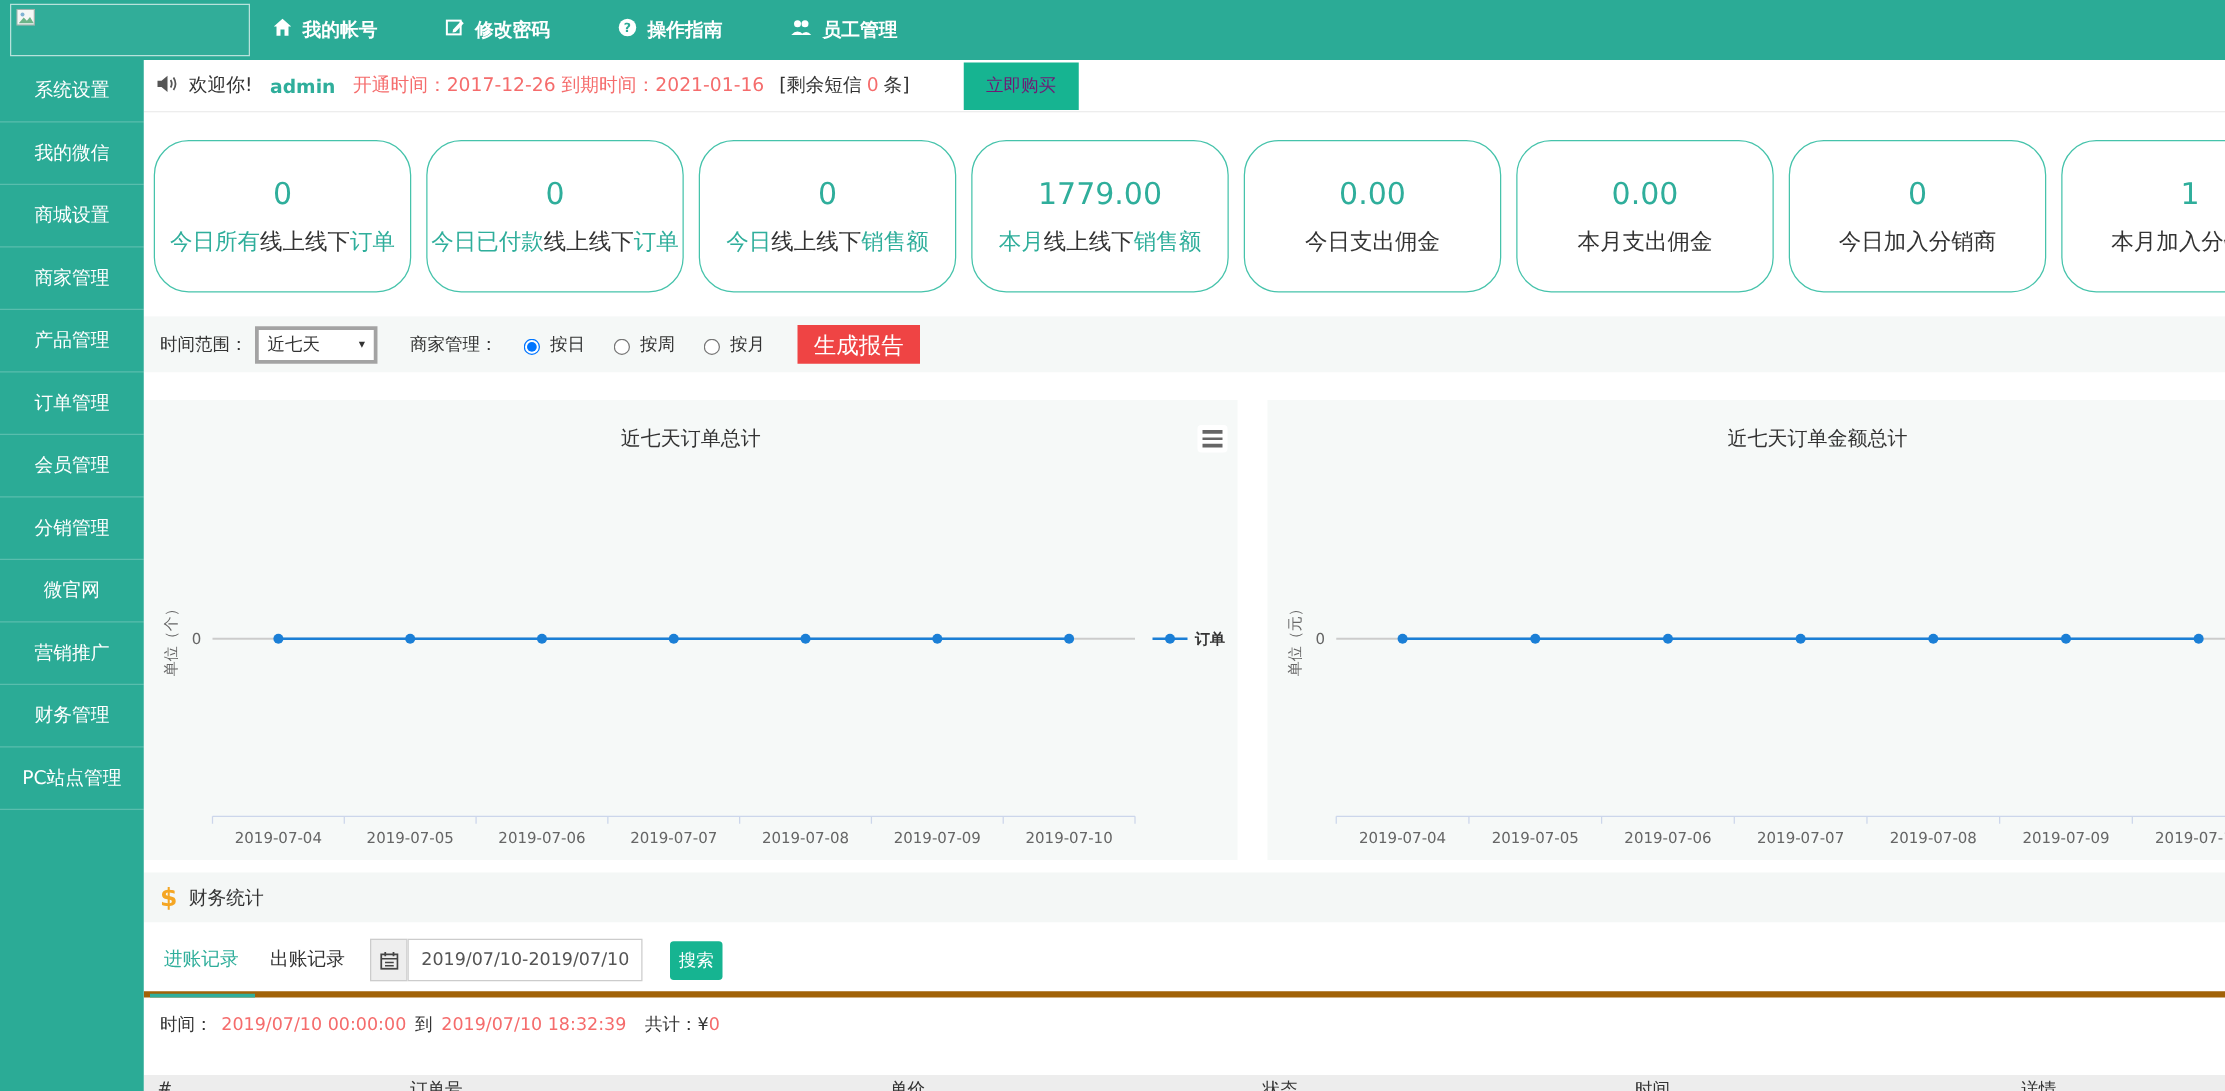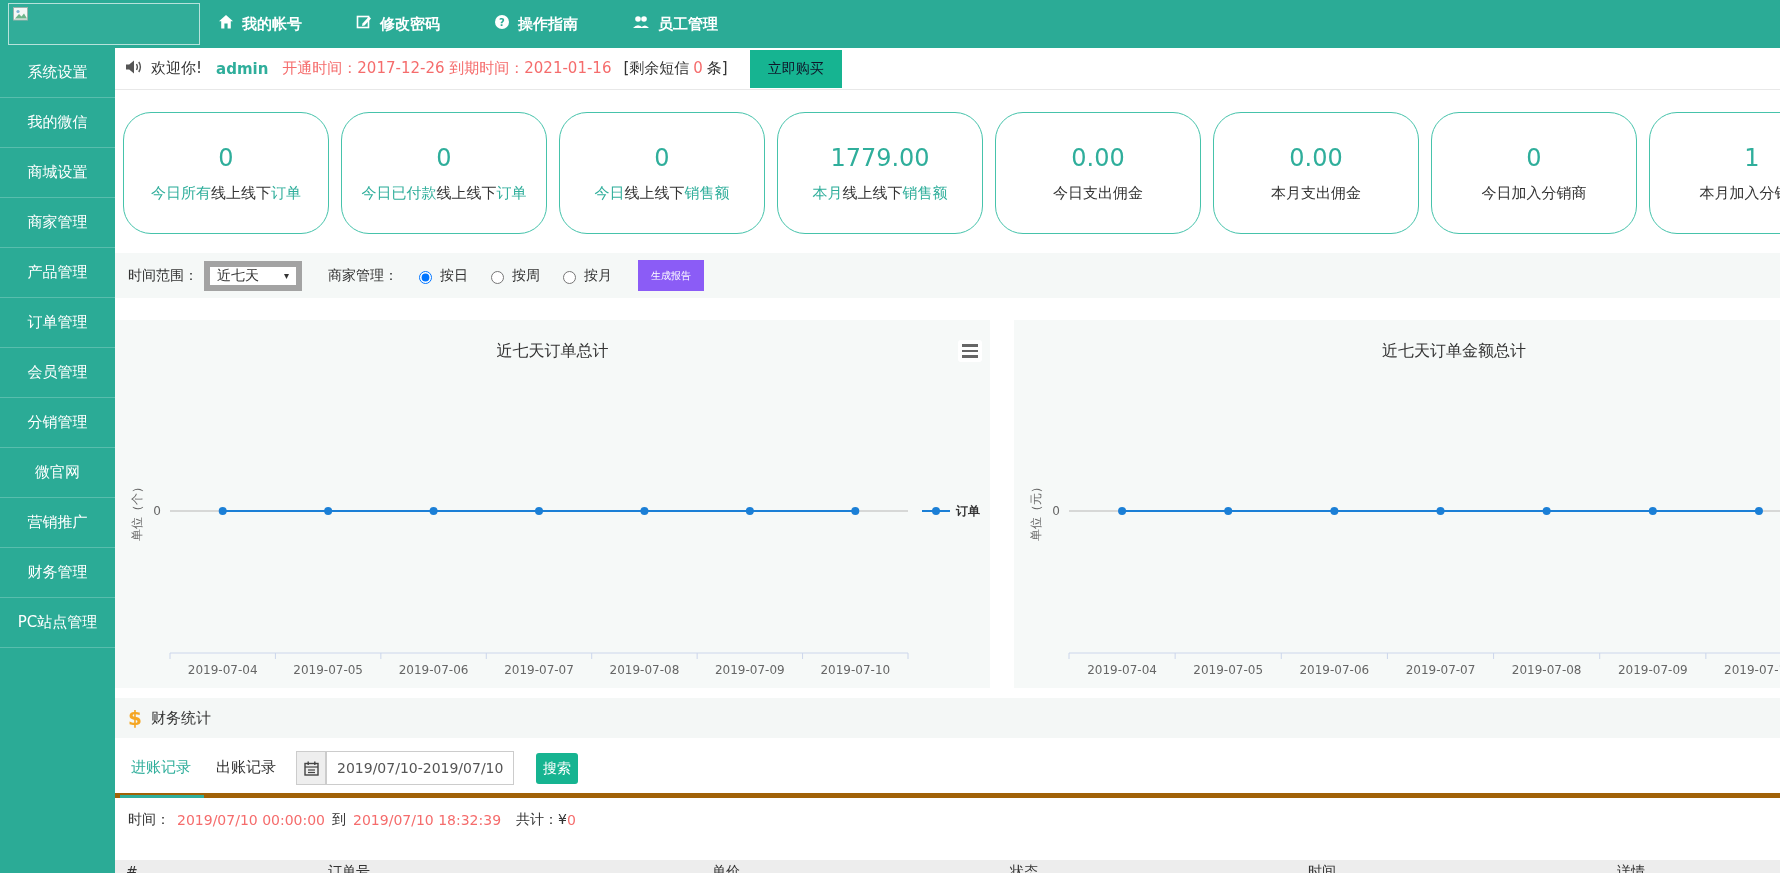--- a/index.html
+++ b/index.html
@@ -19,38 +19,38 @@
   .side-item { height:50px; line-height:49px; text-align:center; color:#fff; font-size:15px; border-bottom:1px solid rgba(255,255,255,.22); cursor:pointer; }
   
   .content { position:absolute; left:115px; top:48px; width:1665px; height:825px; overflow:hidden; background:#fff; }
   
   .welcome { height:42px; background:#fff; border-bottom:1px solid #e8e8e8; display:flex; align-items:center; padding-left:10px; font-size:15px; color:#333; }
   .welcome .greet { margin-left:8px; }
   .welcome .admin { color:#2fae9b; font-weight:bold; margin:0 14px; }
   .welcome .validity { color:#f56c6c; }
   .welcome .sms { margin-left:12px; color:#333;text-align:right; }
   .welcome .sms .cnt { color:#f56c6c; margin:0 4px; }
-  .buy-btn { margin-left:22px; background:#16b491; color:#0f172a; font-size:14px; border:none; padding:10px 18px; cursor:pointer; }
+  .buy-btn { margin-left:43px; background:#16b491; color:#701a75; font-size:14px; border:none; padding:10px 18px; cursor:pointer; }
   
   .cards-wrap { position:relative; height:163px; background:#fff; }
   .cards { position:absolute; left:8px; top:22px; display:flex; gap:12px; }
   .card { flex:none; width:206px; height:122px; background:#fff; border:1px solid #46c3ab; border-radius:28px;
           display:flex; flex-direction:column; align-items:center; justify-content:center; gap:12px; }
   .card-value { font-size:24px; color:#2fae9b; }
-  .card-label { font-size:15px; white-space:nowrap; }
+  .card-label { font-size:18px; white-space:nowrap; }
   .card-label .t { color:#2fae9b; }
   .card-label .d { color:#333; }
   
   .filter-row { height:45px; background:#f5f8f7; display:flex; align-items:center; padding-left:13px; font-size:14px; color:#333; }
-  .sel { width:98px; height:30px; background:#fff; border:6px solid #a3a3a3; display:flex; align-items:center; justify-content:space-between; padding:0 7px; margin-left:6px; cursor:pointer; }
+  .sel { width:98px; height:30px; background:#fff; border:3px solid #a3a3a3; display:flex; align-items:center; justify-content:space-between; padding:0 7px; margin-left:6px; cursor:pointer; }
   .sel .arrow { font-size:10px; color:#333; }
   .gran-label { margin-left:26px; }
   .radio-group { display:flex; align-items:center; gap:18px; margin-left:16px; }
   .radio-group label { display:flex; align-items:center; gap:5px; cursor:pointer; }
-  .report-btn { margin-left:26px; background:#8b5cf6; color:#fff; border:none; height:31px; padding:0 13px; font-size:10px; cursor:pointer; }
+  .report-btn { margin-left:26px; background:#ef4444; color:#fff; border:none; height:31px; padding:0 13px; font-size:18px; cursor:pointer; }
   
   .gap22 { height:22px; background:#fff; }
   .charts { position:relative; height:368px; background:#fff; }
   .panel { position:absolute; top:0; height:368px; background:#f6f9f8; }
   #panel-left  { left:0;  width:875px; }
   #panel-right { left:899px; width:880px; }
   .burger { position:absolute; top:20px; right:8px; width:24px; height:22px; background:#fff; border-radius:3px;
             display:flex; flex-direction:column; justify-content:center; gap:3px; padding:0 4px; cursor:pointer; }
   .burger span { display:block; height:2.5px; background:#666; }
   

